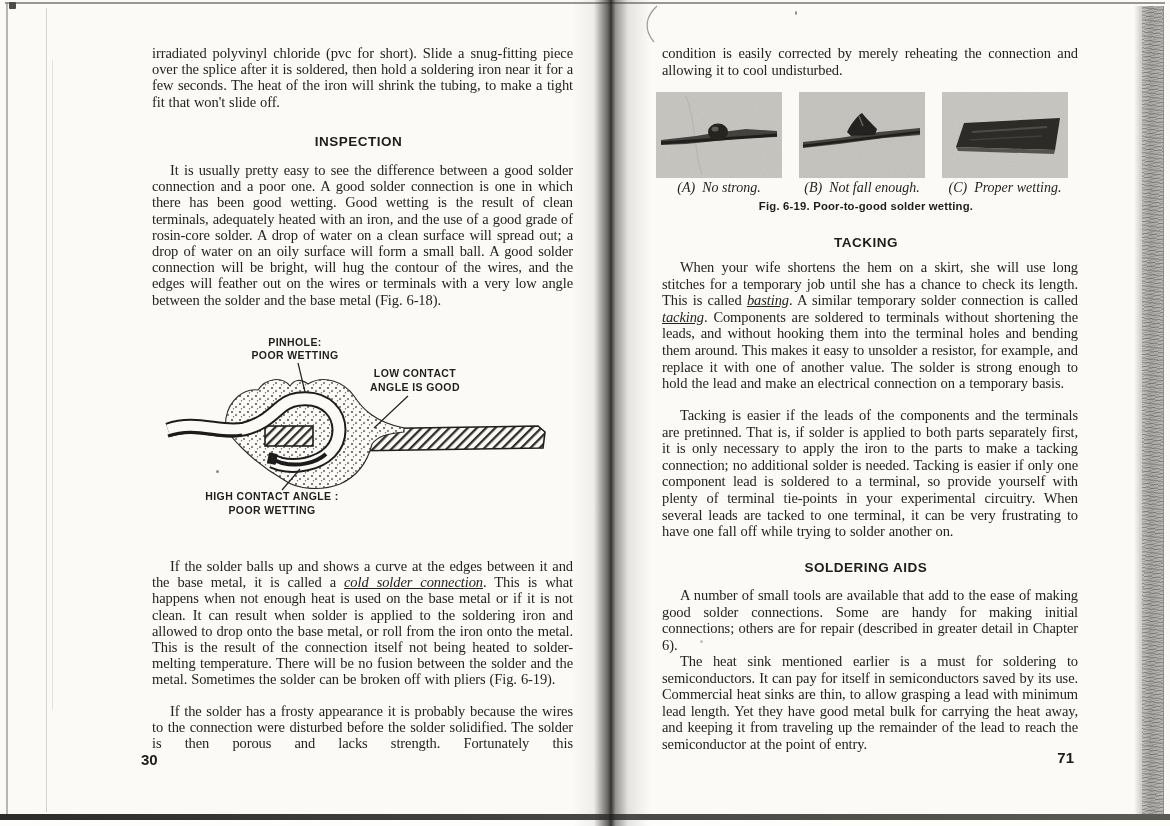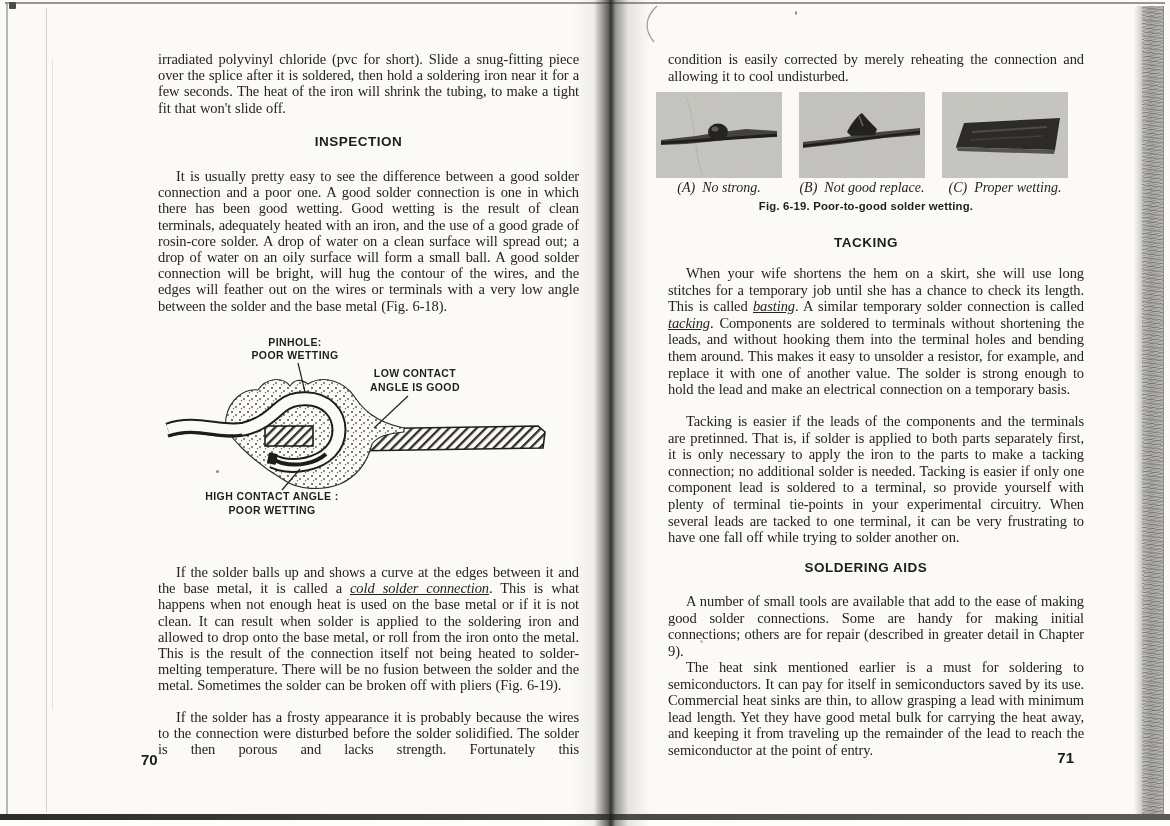--- a/index.html
+++ b/index.html
@@ -25,21 +25,21 @@
            repeating-linear-gradient(7deg,rgba(40,40,35,.25) 0 1px,transparent 1px 4px),
            repeating-linear-gradient(-14deg,rgba(60,60,55,.2) 0 1px,transparent 1px 3px),
            linear-gradient(to right,#c4c3bf,#a7a6a2 40%,#b9b8b4);
          border-right:1px solid #8e8d89;}
   .speck{position:absolute;width:3px;height:3px;border-radius:50%;background:#8c8b85;}
 
   
   .page{position:absolute;top:0;height:826px;}
   .page-left{left:148px;width:421px;}
   .page-right{left:658px;width:416px;}
-  .page p{margin:10px;position:absolute;left:0;width:100%;}
+  .page p{margin:4px;position:absolute;left:0;width:100%;}
   .body{font-size:14.5px;text-align:justify;letter-spacing:-0.1px;word-spacing:.5px;}
   .page-left .body{line-height:16.2px;}
   .page-right .body{line-height:16.6px;}
   .indent{text-indent:18px;}
   .justify-last{text-align-last:justify;}
   .it{font-style:italic;text-decoration:underline;}
   .hd{position:absolute;left:0;width:100%;margin:0;text-align:center;
       font:bold 13.5px "Liberation Sans",sans-serif;letter-spacing:.5px;color:#1d1d1c;}
   .caption{position:absolute;left:0;width:100%;text-align:center;
       font:bold 11.3px "Liberation Sans",sans-serif;letter-spacing:.2px;color:#1d1d1c;}
@@ -135,21 +135,21 @@
       <text x="329" y="61">ANGLE IS GOOD</text>
       <text x="186" y="170">HIGH CONTACT ANGLE :</text>
       <text x="186" y="184">POOR WETTING</text>
     </svg>
 
 
     <p class="body indent" style="top:554px"><span>If the solder balls up and shows a curve at the edges between it and the base metal, it is called a </span><span class="it">cold solder connection</span><span>. This is what happens when not enough heat is used on the base metal or if it is not clean. It can result when solder is applied to the soldering iron and allowed to drop onto the base metal, or roll from the iron onto the metal. This is the result of the connection itself not being heated to solder-melting temperature. There will be no fusion between the solder and the metal. Sometimes the solder can be broken off with pliers (Fig. 6-19).</span></p>
 
     <p class="body indent justify-last" style="top:699px"><span>If the solder has a frosty appearance it is probably because the wires to the connection were disturbed before the solder solidified. The solder is then porous and lacks strength. Fortunately this</span></p>
 
-    <div class="pagenum" style="top:751px;left:-7px">70</div>
+    <div class="pagenum" style="top:751px;left:-7px">30</div>
   </section>
 
   <section class="page page-right">
 
     <p class="body" style="top:41px"><span>condition is easily corrected by merely reheating the connection and allowing it to cool undisturbed.</span></p>
 
     <div class="photos">
       <svg class="photo" viewBox="0 0 126 86">
         <rect width="126" height="86" fill="#c9c8c3"></rect>
         <rect width="126" height="86" filter="url(#grain)" opacity="0.5"></rect>
@@ -172,34 +172,34 @@
         <rect width="126" height="86" filter="url(#grain)" opacity="0.5"></rect>
         <path d="M22,31 L118,26 113,58 14,55 Z" fill="#2c2b27"></path>
         <path d="M30,40 L105,35" stroke="#4e4c45" stroke-width="2"></path>
         <path d="M28,48 L100,44" stroke="#413f39" stroke-width="1.5"></path>
         <path d="M14,55 L113,58 112,62 16,59 Z" fill="#55534d"></path>
       </svg>
     </div>
 
     <div class="photo-labels">
       <div class="photo-label"><span class="tag">(A)</span><span>No strong.</span></div>
-      <div class="photo-label"><span class="tag">(B)</span><span>Not good replace.</span></div>
+      <div class="photo-label"><span class="tag">(B)</span><span>Not fall enough.</span></div>
       <div class="photo-label"><span class="tag">(C)</span><span>Proper wetting.</span></div>
     </div>
 
     <div class="caption" style="top:200px">Fig. 6-19. Poor-to-good solder wetting.</div>
 
     <h2 class="hd" style="top:235px">TACKING</h2>
 
     <p class="body indent" style="top:255px"><span>When your wife shortens the hem on a skirt, she will use long stitches for a temporary job until she has a chance to check its length. This is called </span><span class="it">basting</span><span>. A similar temporary solder connection is called </span><span class="it">tacking</span><span>. Components are soldered to terminals without shortening the leads, and without hooking them into the terminal holes and bending them around. This makes it easy to unsolder a resistor, for example, and replace it with one of another value. The solder is strong enough to hold the lead and make an electrical connection on a temporary basis.</span></p>
 
     <p class="body indent" style="top:403px"><span>Tacking is easier if the leads of the components and the terminals are pretinned. That is, if solder is applied to both parts separately first, it is only necessary to apply the iron to the parts to make a tacking connection; no additional solder is needed. Tacking is easier if only one component lead is soldered to a terminal, so provide yourself with plenty of terminal tie-points in your experimental circuitry. When several leads are tacked to one terminal, it can be very frustrating to have one fall off while trying to solder another on.</span></p>
 
     <h2 class="hd" style="top:560px">SOLDERING AIDS</h2>
 
-    <p class="body indent" style="top:583px"><span>A number of small tools are available that add to the ease of making good solder connections. Some are handy for making initial connections; others are for repair (described in greater detail in Chapter 9).</span></p>
+    <p class="body indent" style="top:583px"><span>A number of small tools are available that add to the ease of making good solder connections. Some are handy for making initial connections; others are for repair (described in greater detail in Chapter 6).</span></p>
 
     <p class="body indent" style="top:649px"><span>The heat sink mentioned earlier is a must for soldering to semiconductors. It can pay for itself in semiconductors saved by its use. Commercial heat sinks are thin, to allow grasping a lead with minimum lead length. Yet they have good metal bulk for carrying the heat away, and keeping it from traveling up the remainder of the lead to reach the semiconductor at the point of entry.</span></p>
 
     <div class="pagenum" style="top:749px;right:0;">71</div>
   </section>
 
 </div>
 
 </body></html>

